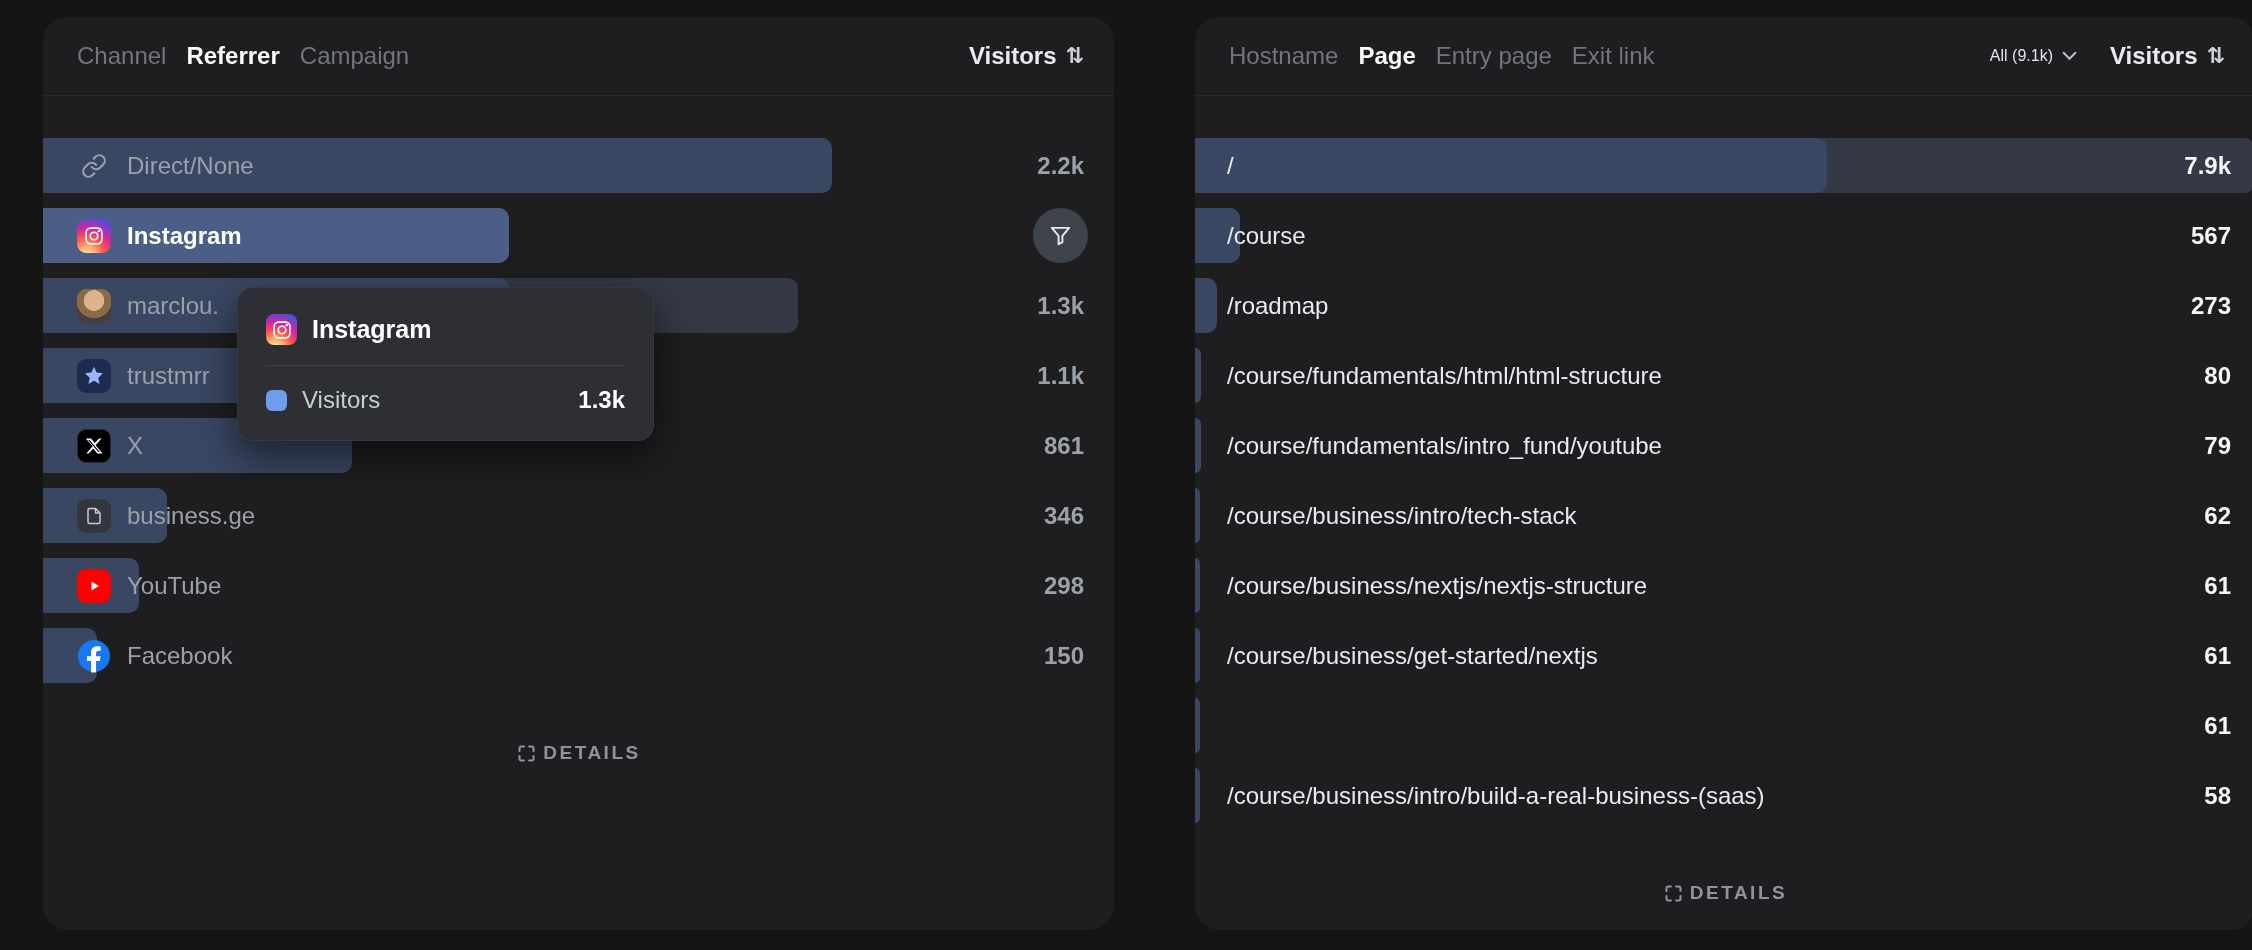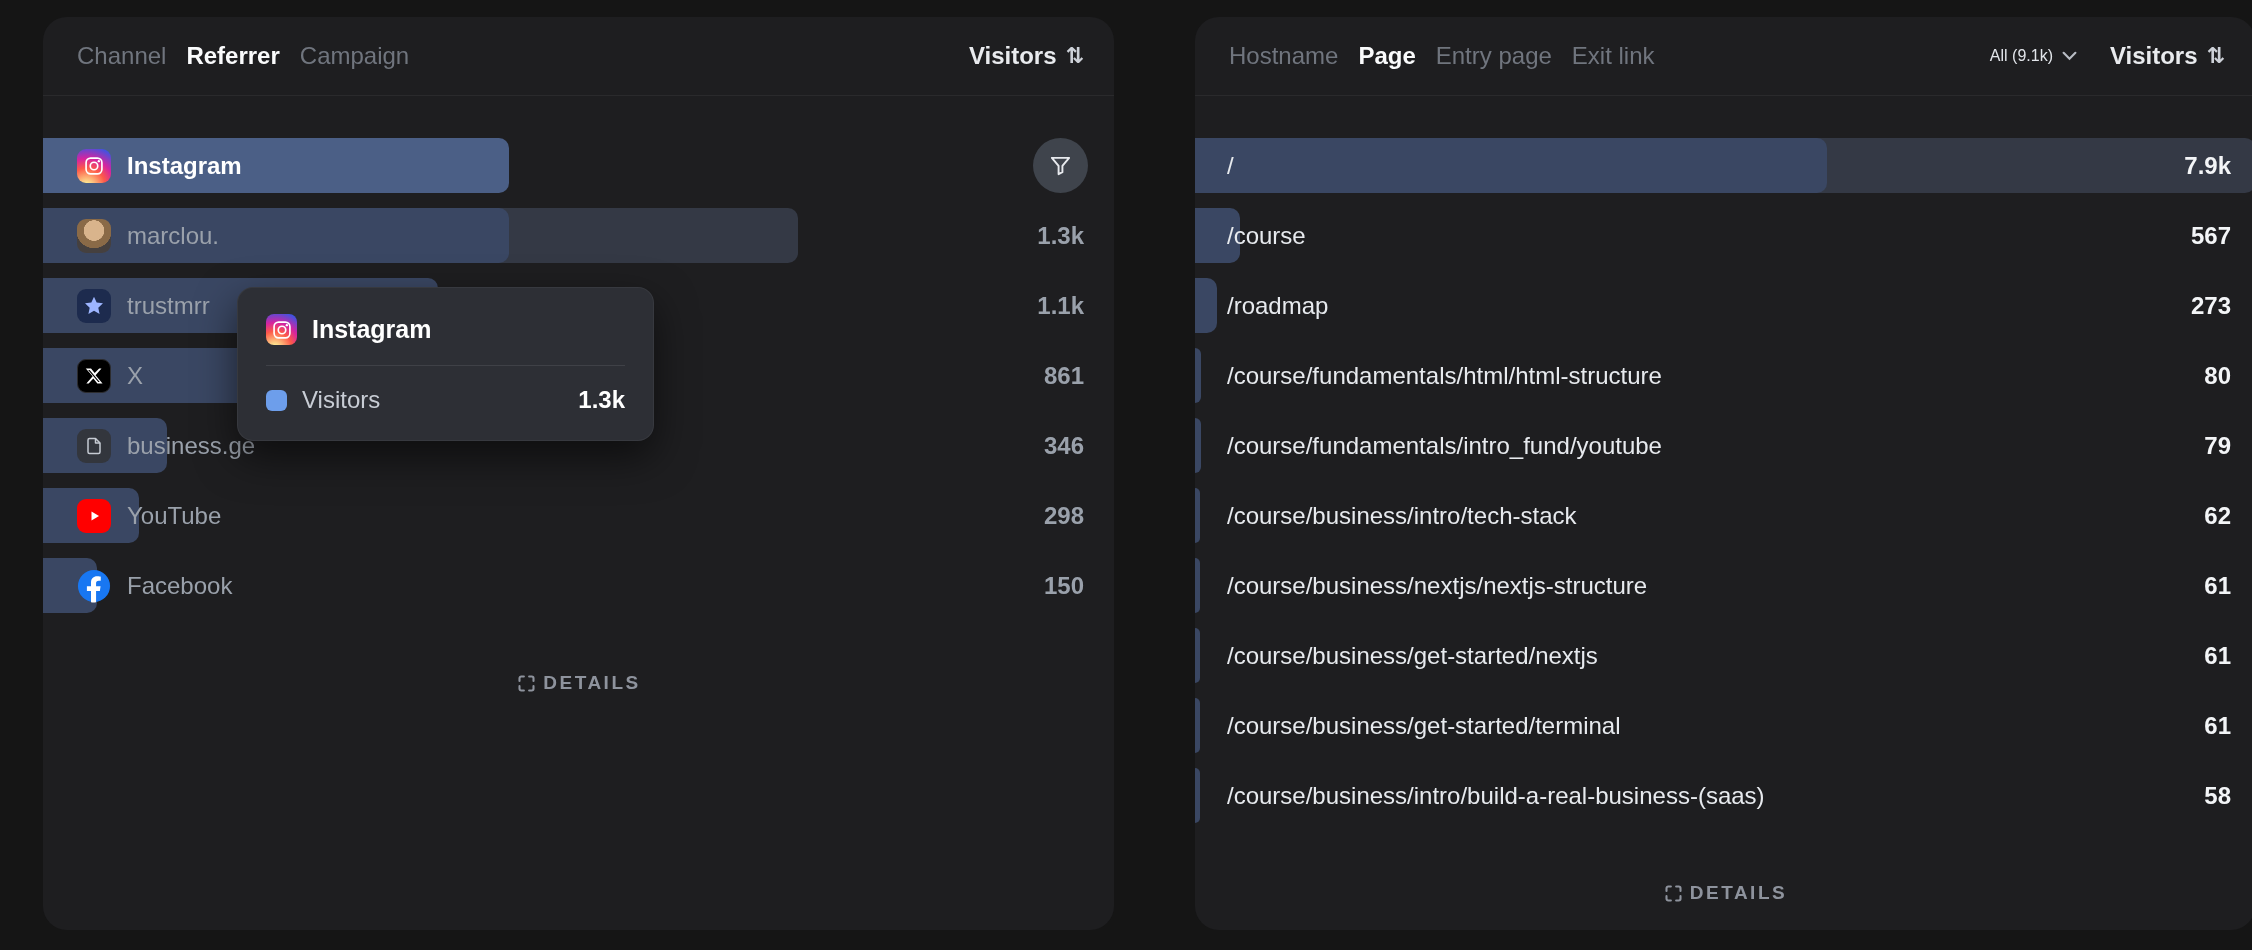--- a/index.html
+++ b/index.html
@@ -91,20 +91,33 @@
         </nav>
       <div class="header-right">
         <button class="sort-btn">
           <span>Visitors</span>
           <span class="sort-glyph">⇅</span>
         </button>
       </div>
     </header>
 
     <div class="rows">
+        <div class="row">
+          <span class="bar" style="width:73.70%"></span>
+          <span class="ic-wrap">
+            <span class="ic ic-link">
+              <svg width="26" height="26" viewBox="0 0 24 24" fill="none" stroke="#9aa1ab" stroke-width="2" stroke-linecap="round" stroke-linejoin="round">
+                <path d="M10 13a5 5 0 0 0 7.54.54l3-3a5 5 0 0 0-7.07-7.07l-1.72 1.71"></path>
+                <path d="M14 11a5 5 0 0 0-7.54-.54l-3 3a5 5 0 0 0 7.07 7.07l1.71-1.71"></path>
+              </svg>
+            </span>
+          </span>
+          <span class="row-label">Direct/None</span>
+          <span class="row-value">2.2k</span>
+        </div>
         <div class="row hovered">
           <span class="bar" style="width:43.55%"></span>
           <span class="ic-wrap">
             <span class="ic ic-instagram">
               <svg width="20" height="20" viewBox="0 0 24 24" fill="none" stroke="#fff" stroke-width="2" stroke-linecap="round">
                 <rect x="2.5" y="2.5" width="19" height="19" rx="5.5"></rect>
                 <circle cx="12" cy="12" r="4.5"></circle>
                 <circle cx="17.8" cy="6.2" r="1.4" fill="#fff" stroke="none"></circle>
               </svg>
             </span>
@@ -286,21 +299,20 @@
           <span class="row-label">/course/business/nextjs/nextjs-structure</span>
           <span class="row-value">61</span>
         </div>
         <div class="row">
           <span class="bar" style="width:0.46%"></span>
           <span class="row-label">/course/business/get-started/nextjs</span>
           <span class="row-value">61</span>
         </div>
         <div class="row">
           <span class="bar" style="width:0.46%"></span>
-          <span class="row-label">/course/business/get-started/terminal</span>
           <span class="row-value">61</span>
         </div>
         <div class="row">
           <span class="bar" style="width:0.44%"></span>
           <span class="row-label">/course/business/intro/build-a-real-business-(saas)</span>
           <span class="row-value">58</span>
         </div>
       </div>
 
     <button class="details-btn">

